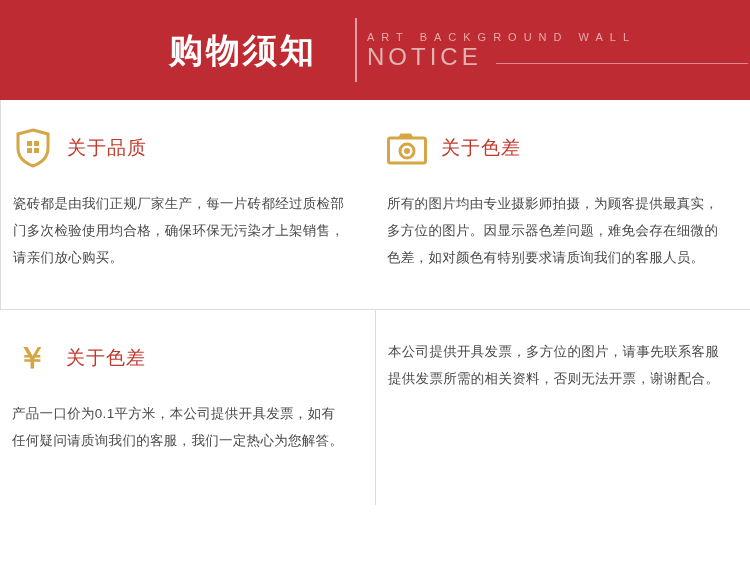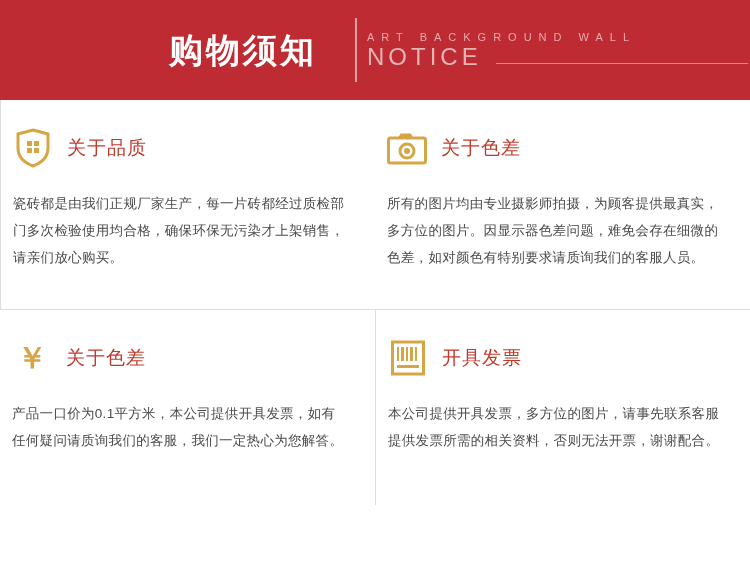--- a/index.html
+++ b/index.html
@@ -216,34 +216,20 @@
         <div class="cell-head">
           <div class="cell-icon">
             <span class="yen-icon">￥</span>
           </div>
           <div class="cell-title">关于色差</div>
         </div>
         <div class="cell-body">产品一口价为0.1平方米，本公司提供开具发票，如有任何疑问请质询我们的客服，我们一定热心为您解答。</div>
       </div>
 
       <div class="cell right">
-        <div class="cell-head">
-          <div class="cell-icon">
-            <svg width="36" height="38" viewBox="0 0 36 38" fill="none" xmlns="http://www.w3.org/2000/svg">
-              <rect x="2.5" y="3" width="31" height="32" stroke="#d6a545" stroke-width="3" fill="none"></rect>
-              <rect x="7" y="8" width="2" height="14" fill="#d6a545"></rect>
-              <rect x="11" y="8" width="3" height="14" fill="#d6a545"></rect>
-              <rect x="16" y="8" width="2" height="14" fill="#d6a545"></rect>
-              <rect x="20" y="8" width="3" height="14" fill="#d6a545"></rect>
-              <rect x="25" y="8" width="2" height="14" fill="#d6a545"></rect>
-              <rect x="7" y="26" width="22" height="3" fill="#d6a545"></rect>
-            </svg>
-          </div>
-          <div class="cell-title">开具发票</div>
-        </div>
         <div class="cell-body">本公司提供开具发票，多方位的图片，请事先联系客服提供发票所需的相关资料，否则无法开票，谢谢配合。</div>
       </div>
 
     </div>
 
   </div>
 
 </div>
 
 </body></html>

